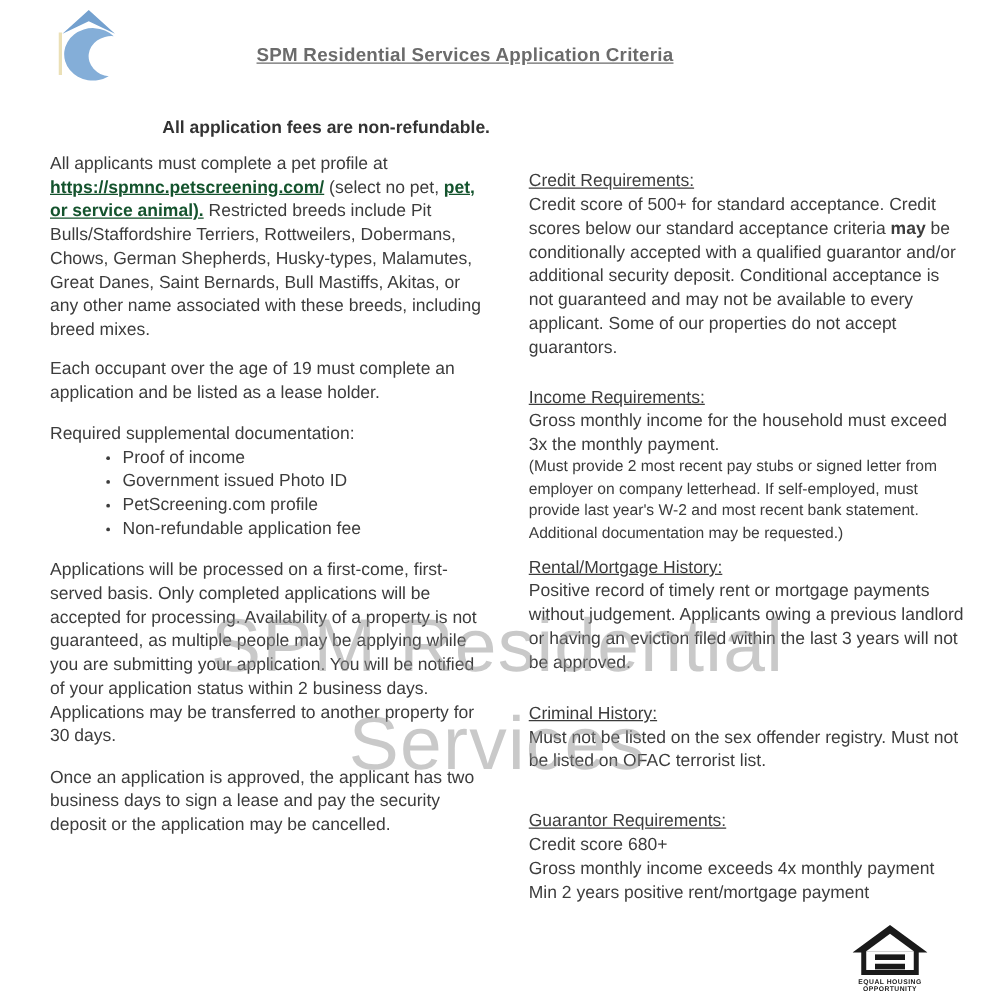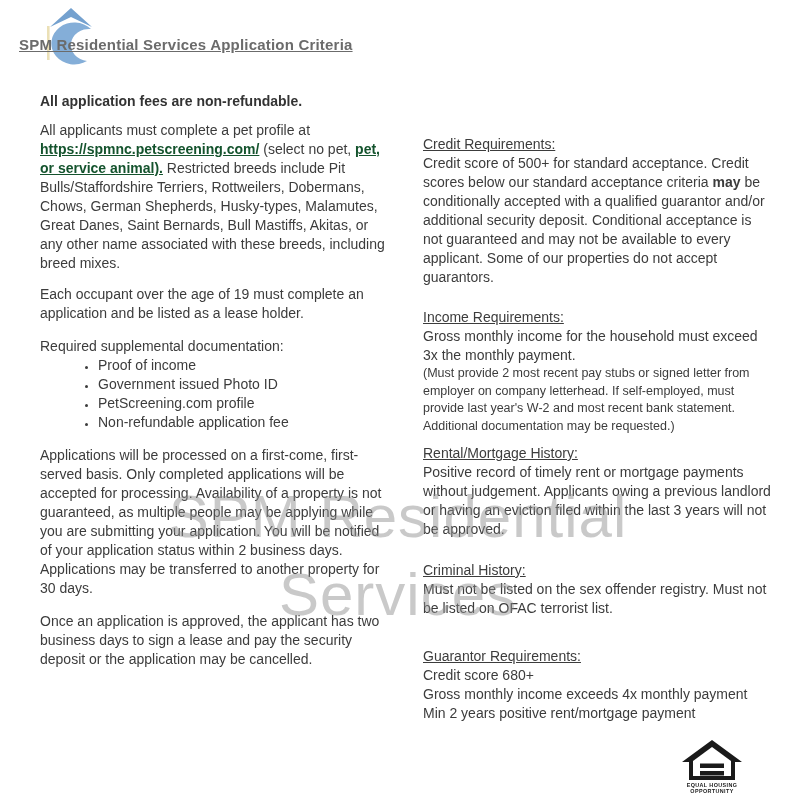--- a/index.html
+++ b/index.html
@@ -3,31 +3,31 @@
 <meta charset="utf-8">
 <style>
   html,body{margin:0;padding:0;background:#ffffff;}
   body{width:796px;height:800px;font-family:"Liberation Sans",sans-serif;}
   .page{position:relative;width:796px;height:800px;background:#ffffff;overflow:hidden;}
 
   
   .spm-logo{position:absolute;left:36px;top:4px;width:62px;height:64px;}
 
   
-  .title-wrap{position:absolute;left:0;top:36px;width:744px;text-align:left;padding-left:19px;}
+  .title-wrap{position:absolute;left:0;top:36px;width:744px;text-align:center;}
   .doc-title{display:inline-block;font-size:15px;font-weight:bold;color:#6b6b6b;
              text-decoration:underline;letter-spacing:.2px;}
 
   
   .col{position:absolute;color:#3c3c3c;font-size:14px;line-height:19px;z-index:1;}
   .col-left{left:40px;top:92px;width:352px;}
   .col-right{left:423px;top:95px;width:350px;margin-top:40px;}
   .col p{margin:0;}
 
-  .fees-note{font-weight:bold;text-align:left;color:#333333;}
+  .fees-note{font-weight:bold;text-align:right;color:#333333;}
   .p-pet{margin-top:10px !important;}
   .p-occupant{margin-top:12px !important;}
   .p-supp-label{margin-top:14px !important;}
   .p-processing{margin-top:14px !important;}
   .p-completed{margin-top:9px !important;}
   .p-once{margin-top:14px !important;}
 
   a.doc-link{color:#14532d;text-decoration:underline;cursor:pointer;font-weight:bold;}
 
   ul.supp-list{margin:0;padding:0 0 0 58px;list-style:disc;}

